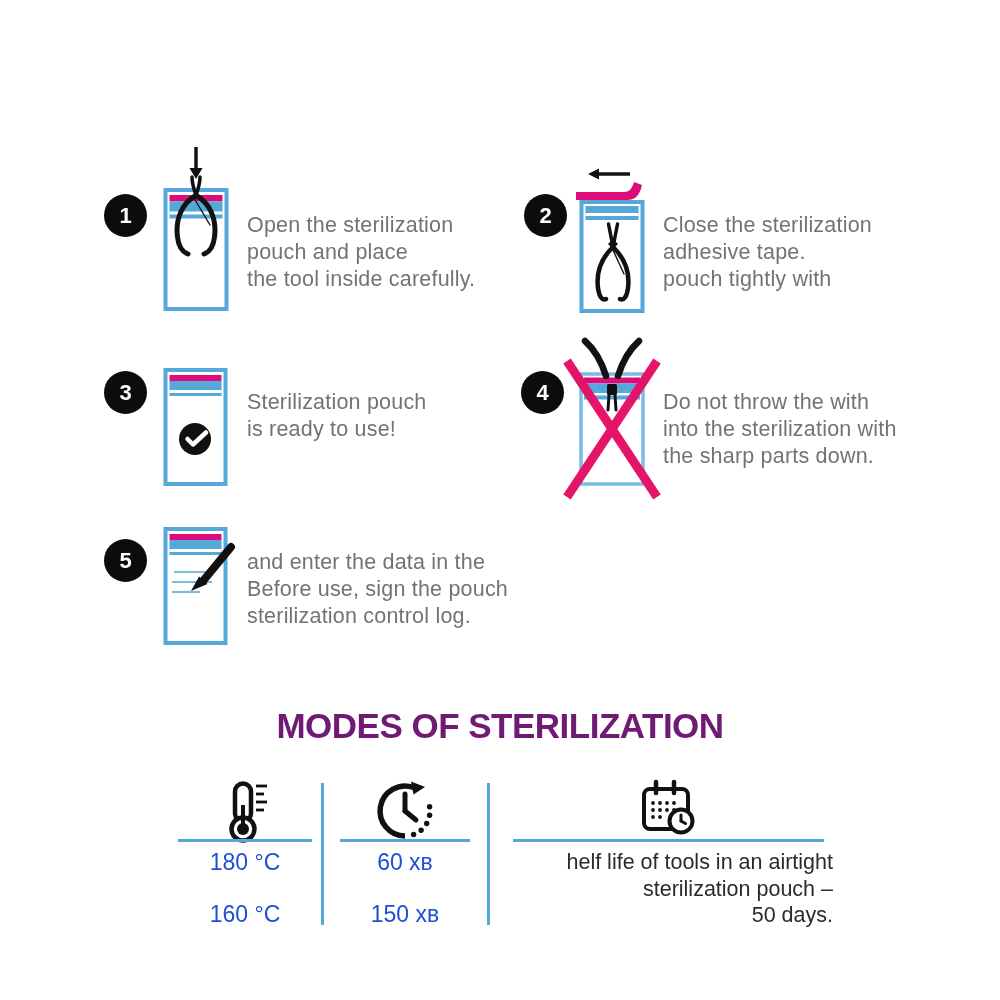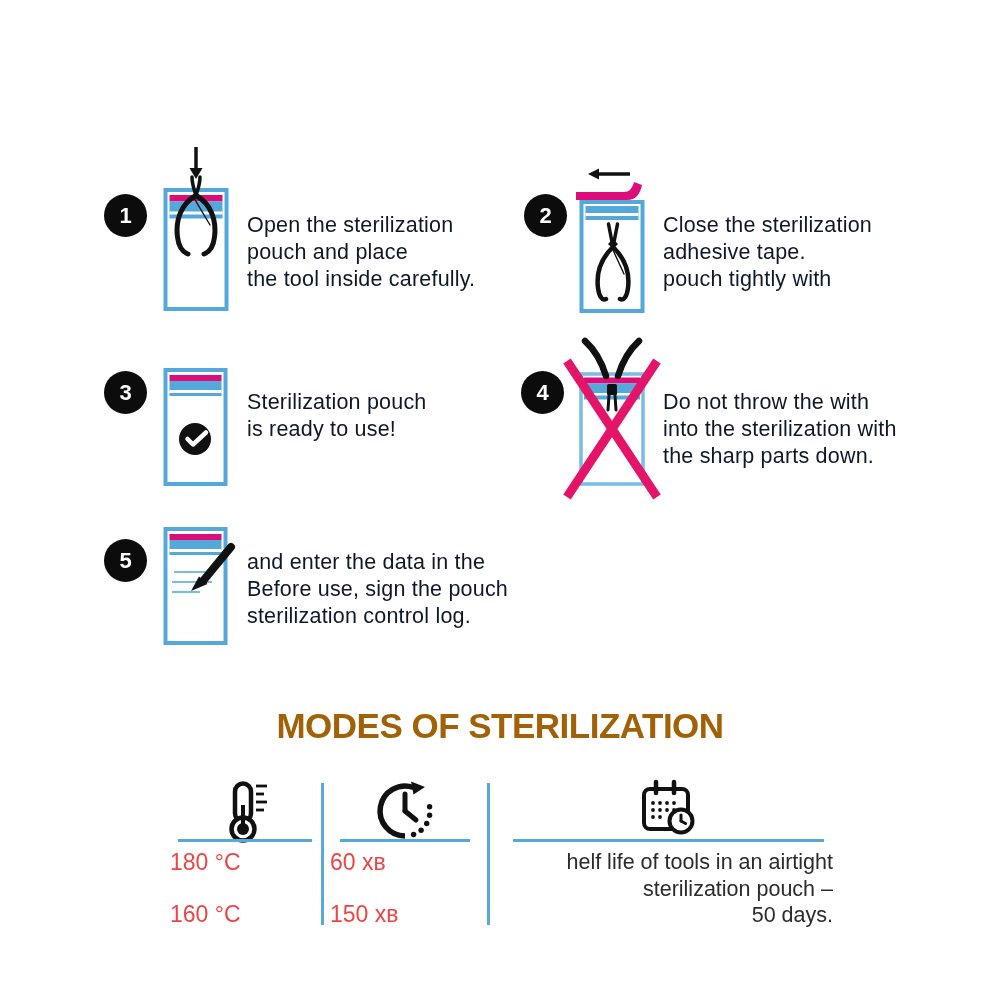--- a/index.html
+++ b/index.html
@@ -3,27 +3,27 @@
 <meta charset="utf-8">
 <style>
   html,body{margin:0;padding:0;background:#fff;}
   .page{position:relative;width:1000px;height:1000px;background:#ffffff;
         font-family:"Liberation Sans",sans-serif;overflow:hidden;}
   .main-title{position:absolute;left:0;right:0;top:74px;text-align:center;
         font-size:37px;font-weight:800;letter-spacing:-1px;color:#121212;}
   .badge{position:absolute;width:43px;height:43px;border-radius:50%;background:#0c0c0c;
         color:#fff;display:flex;align-items:center;justify-content:center;
         font-size:22px;font-weight:700;}
-  .step-text{position:absolute;font-size:21.5px;line-height:27px;color:#0f172a;letter-spacing:.2px;}
+  .step-text{position:absolute;font-size:21.5px;line-height:27px;color:#737373;letter-spacing:.2px;}
   .icon-abs{position:absolute;}
   .modes-title{position:absolute;left:0;right:0;top:706px;text-align:center;
-        font-size:35px;font-weight:800;letter-spacing:-.5px;color:#a16207;}
+        font-size:35px;font-weight:800;letter-spacing:-.5px;color:#701a75;}
   .hline{position:absolute;height:3px;background:#55a8da;top:839px;}
   .vline{position:absolute;width:3px;background:#55a8da;top:783px;height:142px;}
-  .mode-val{position:absolute;font-size:23px;color:#ef4444;width:150px;}
+  .mode-val{position:absolute;font-size:23px;color:#1d4ed8;text-align:center;width:150px;}
   .shelf-text{position:absolute;left:503px;width:330px;top:849px;text-align:right;
         font-size:21.5px;line-height:26.5px;color:#2b2b2b;}
 </style>
 </head>
 <body>
 
 <div class="page">
 
 
   <div class="badge" style="left:104px;top:194px">

